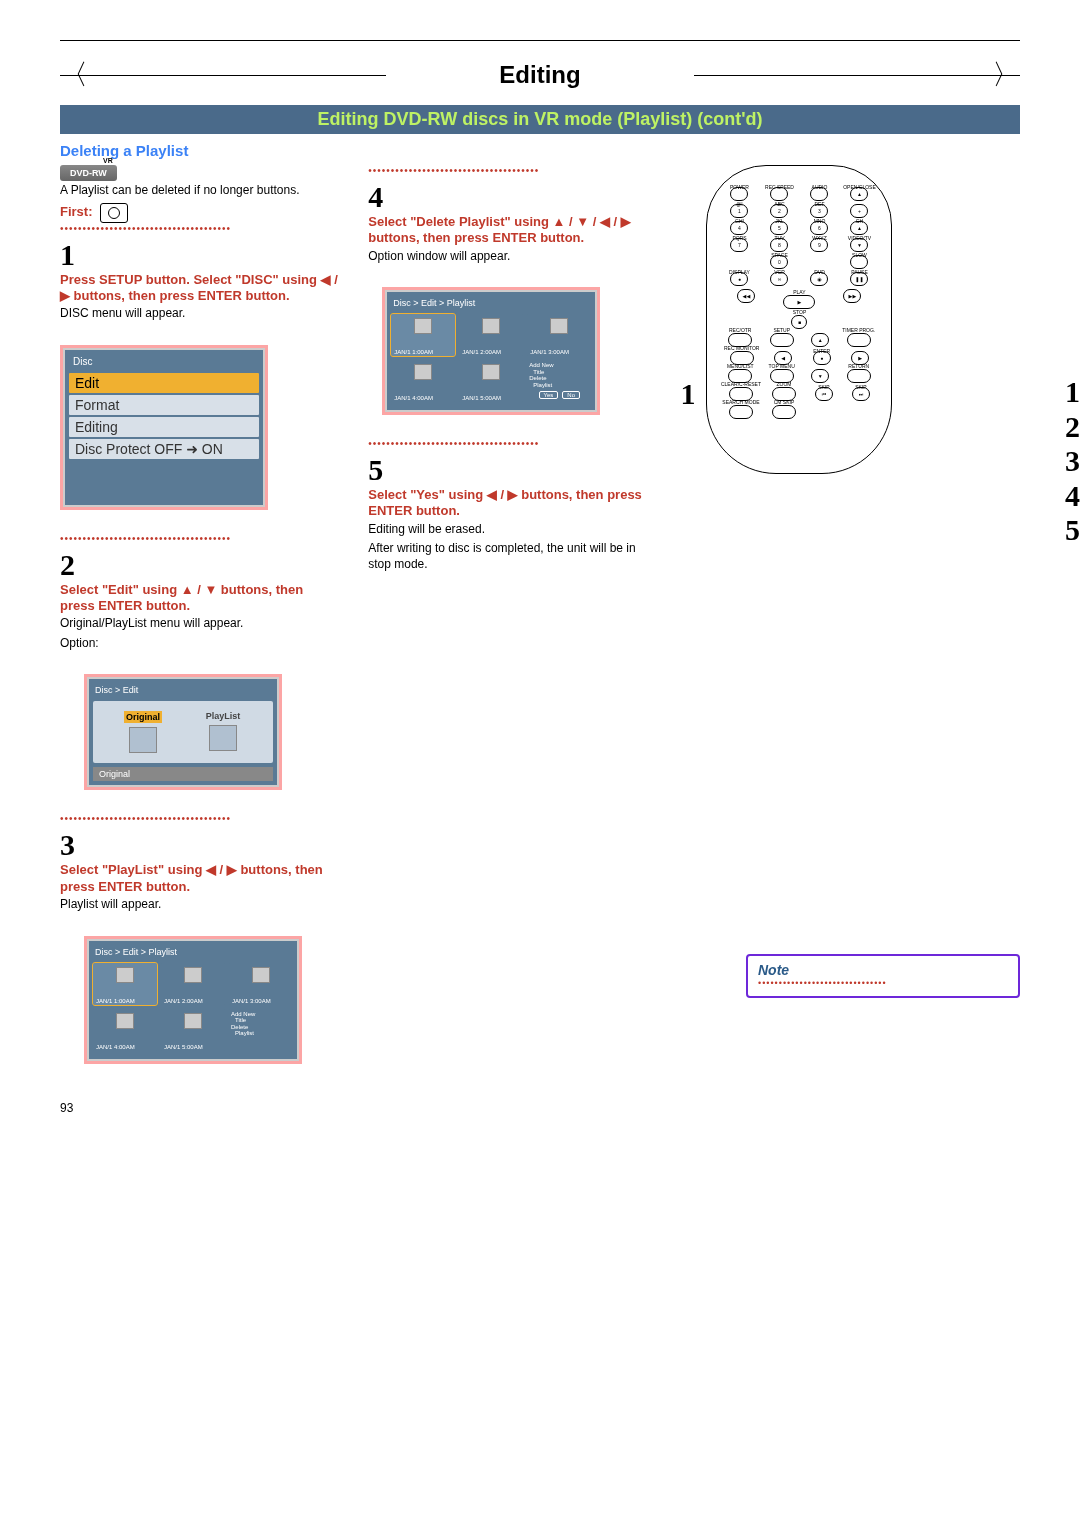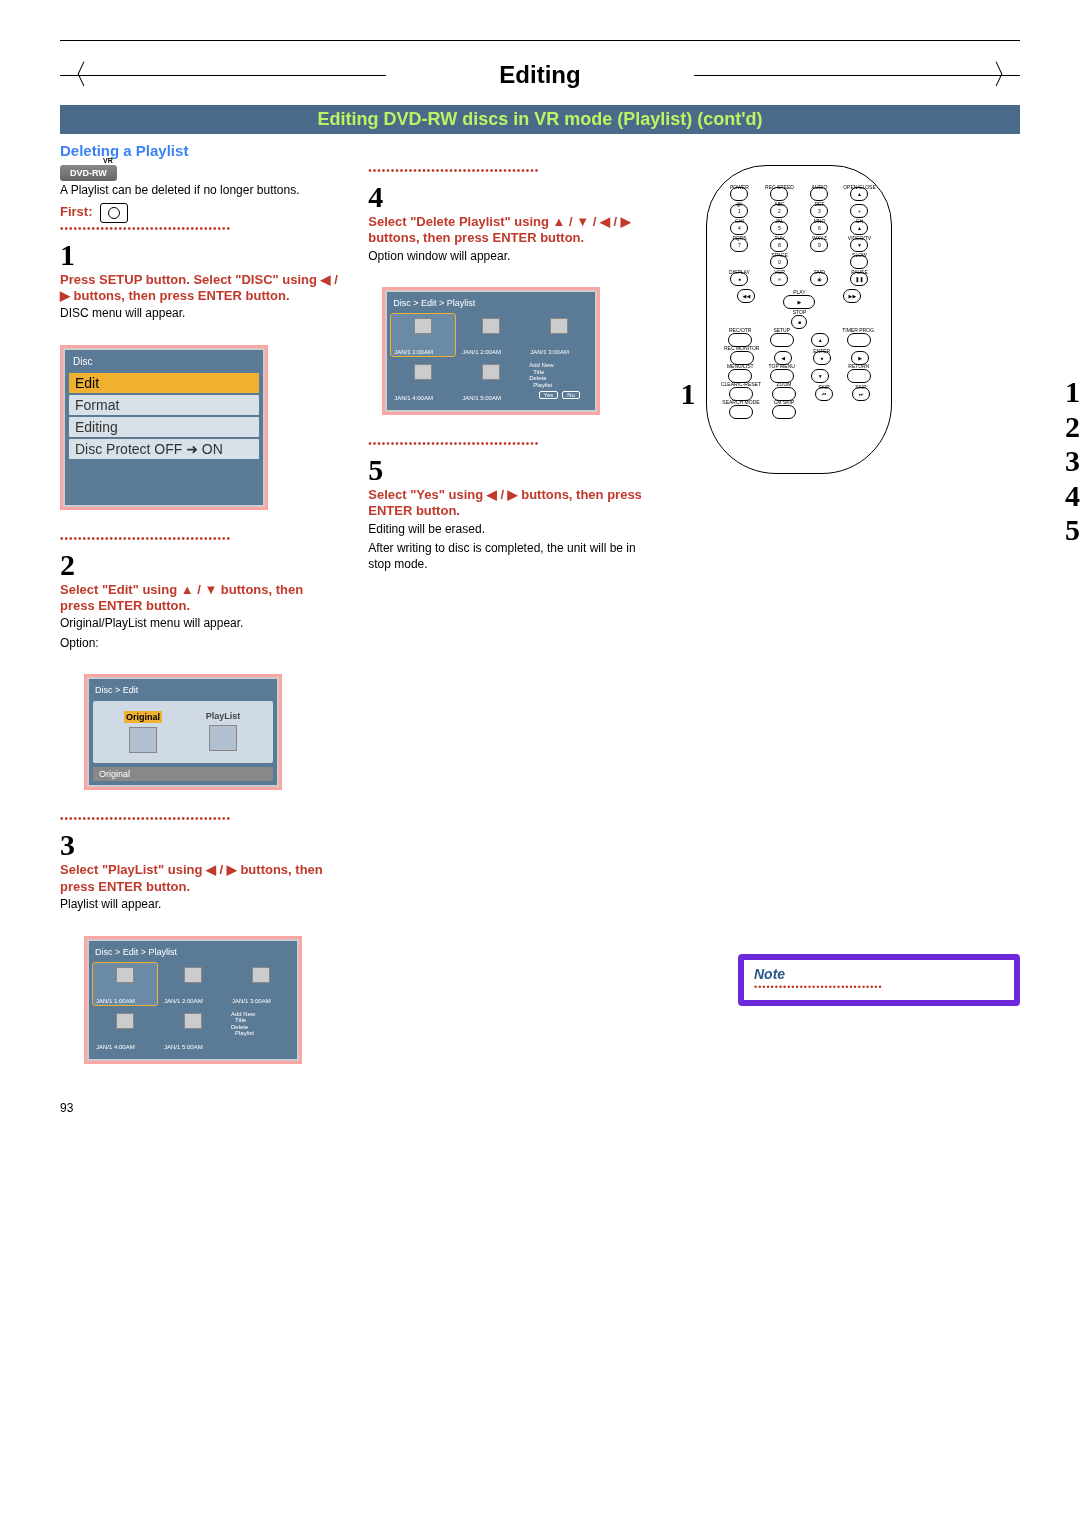--- a/index.html
+++ b/index.html
@@ -332,21 +332,21 @@
   .callout-left {
     position: absolute;
     left: -26px;
     top: 212px;
     font-family: Georgia, serif;
     font-size: 30px;
     font-weight: 900;
   }
   
   .note-box {
-    border: 6px solid #6d28d9;
+    border: 2px solid #6d28d9;
     border-radius: 4px;
     padding: 6px 10px 8px;
     width: 250px;
     margin-top: 60px;
     margin-left: auto;
     font-size: 12px;
   }
   .note-box .note-title {
     font-weight: bold;
     font-style: italic;

